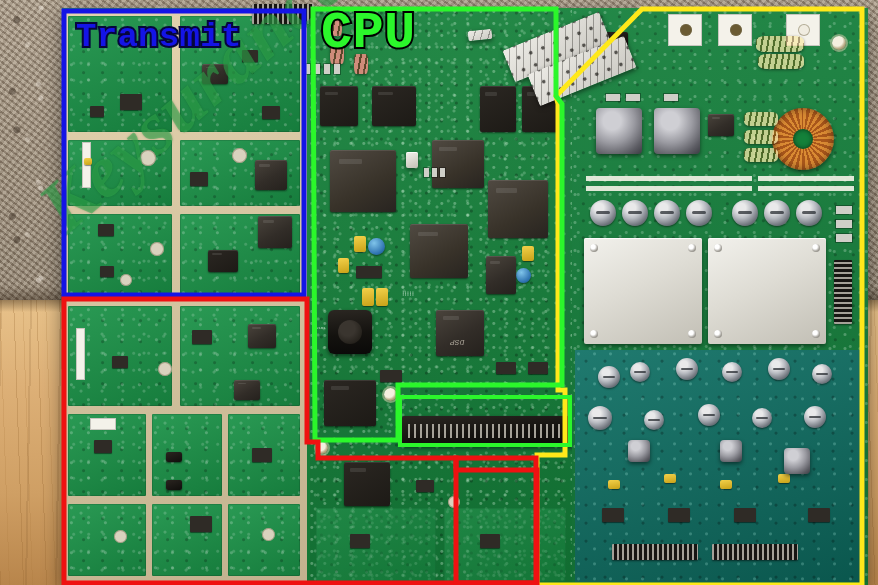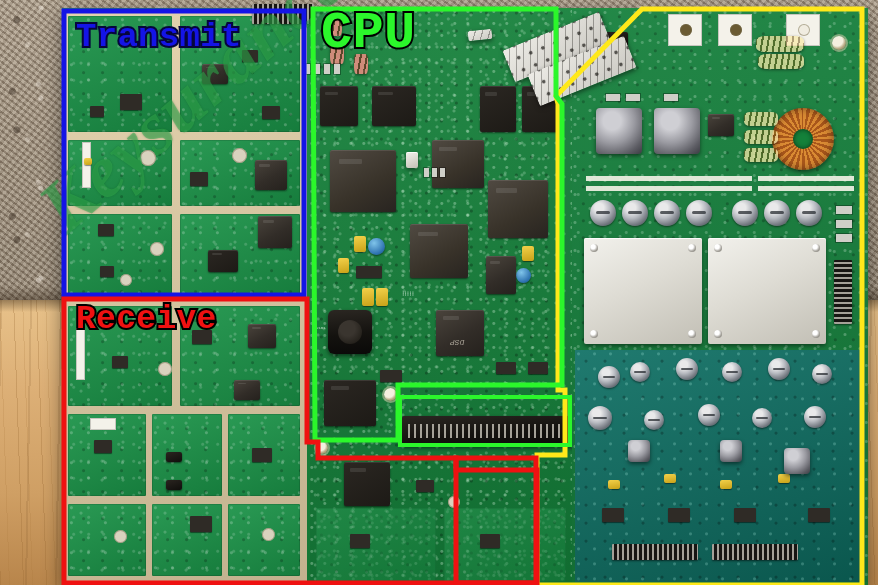--- a/index.html
+++ b/index.html
@@ -500,15 +500,14 @@
 
     <rect x="64" y="11" width="240" height="284" fill="none" stroke="#1414e6" stroke-width="5"></rect>
 
     <path d="M 64,299 L 307,299 L 307,442 L 318,442 L 318,458 L 456,458 L 456,470 L 537,470 L 537,583 L 64,583 Z" fill="none" stroke="#ef1111" stroke-width="5" stroke-linejoin="miter"></path>
 
     <path d="M 456,458 L 536,458 L 536,583 L 456,583 Z" fill="none" stroke="#ef1111" stroke-width="5"></path>
   </svg>
 
   <div class="annolabel lbl-transmit">Transmit</div>
   <div class="annolabel lbl-cpu">CPU</div>
-  <div class="annolabel lbl-receive">Receive</div>
 
 </div>
 
 </body></html>

